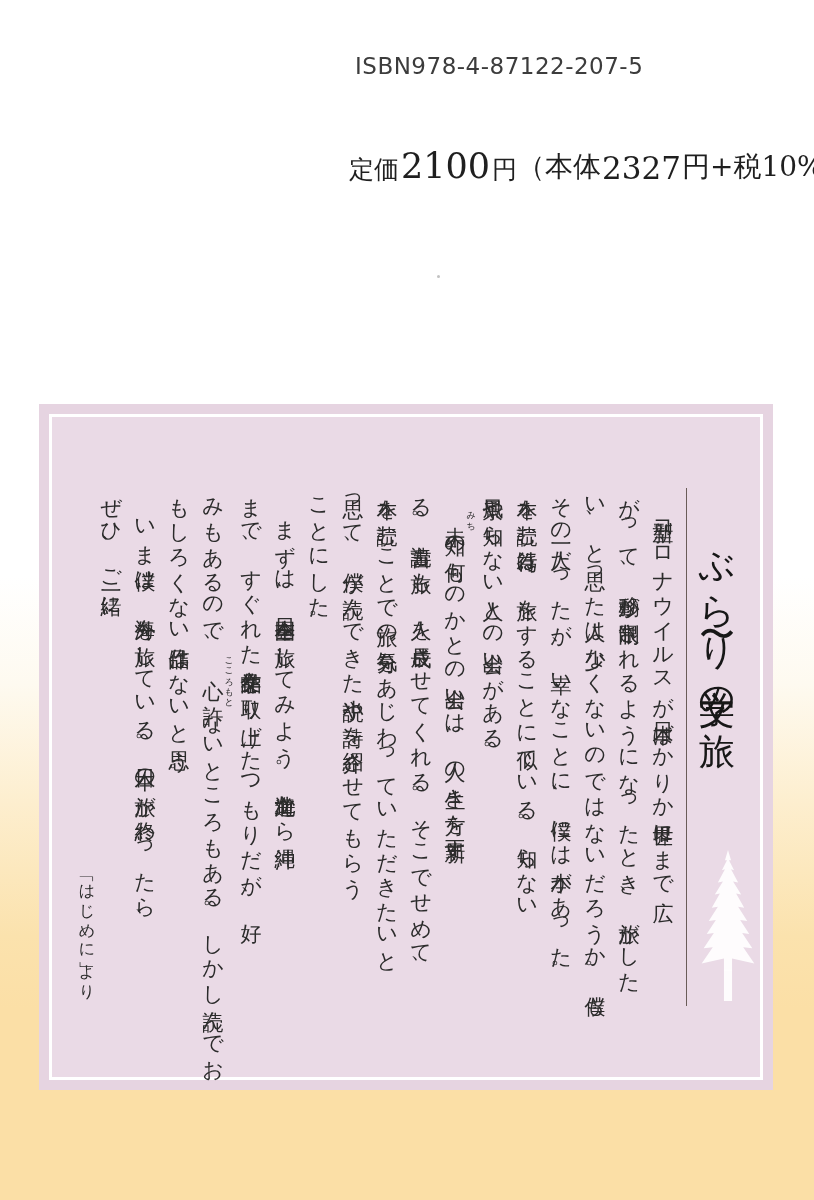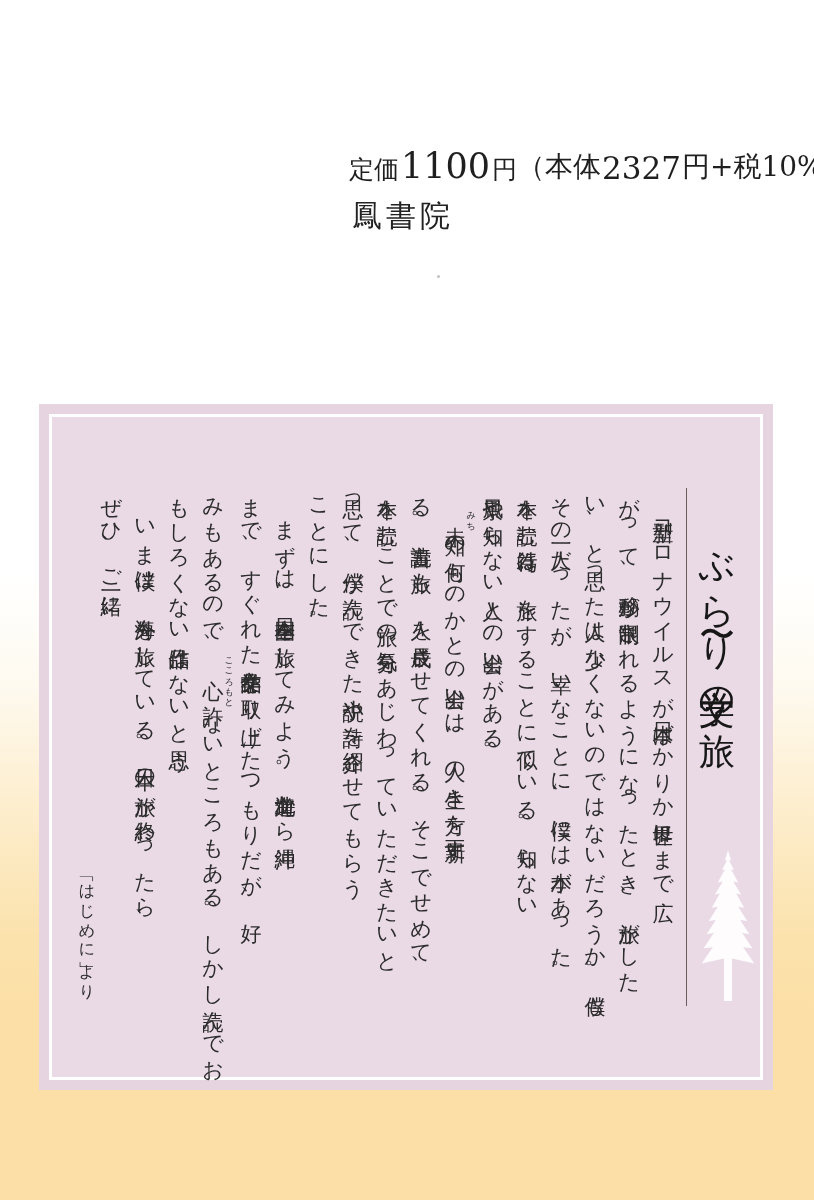--- a/index.html
+++ b/index.html
@@ -78,31 +78,31 @@
     position:absolute;right:676px;top:467px;height:160px;z-index:2;
     font-family:"DejaVu Sans",sans-serif;
     font-size:16px;letter-spacing:1.5px;color:#2b2b2b;white-space:nowrap;
   }
 </style>
 </head>
 <body>
 
 <div class="page">
 
+  <div class="code-line isbn">ISBN978-4-87122-207-5</div>
 
   <div class="price-line">
       <span class="p-label">定価</span>
-      <span class="p-num-lg">1100</span>
+      <span class="p-num-lg">2100</span>
       <span class="p-label">円</span>
       <span class="p-paren">（本体</span>
       <span class="p-num-md">2327</span>
       <span class="p-paren">円+税10%）</span>
     </div>
 
-  <div class="publisher">鳳書院</div>
 
   <div class="dot-artifact"></div>
 
   <div class="panel">
     <div class="frame"></div>
 
     <div class="title v">ぶら〜り 文学の旅</div>
 
     <div class="separator"></div>
 

